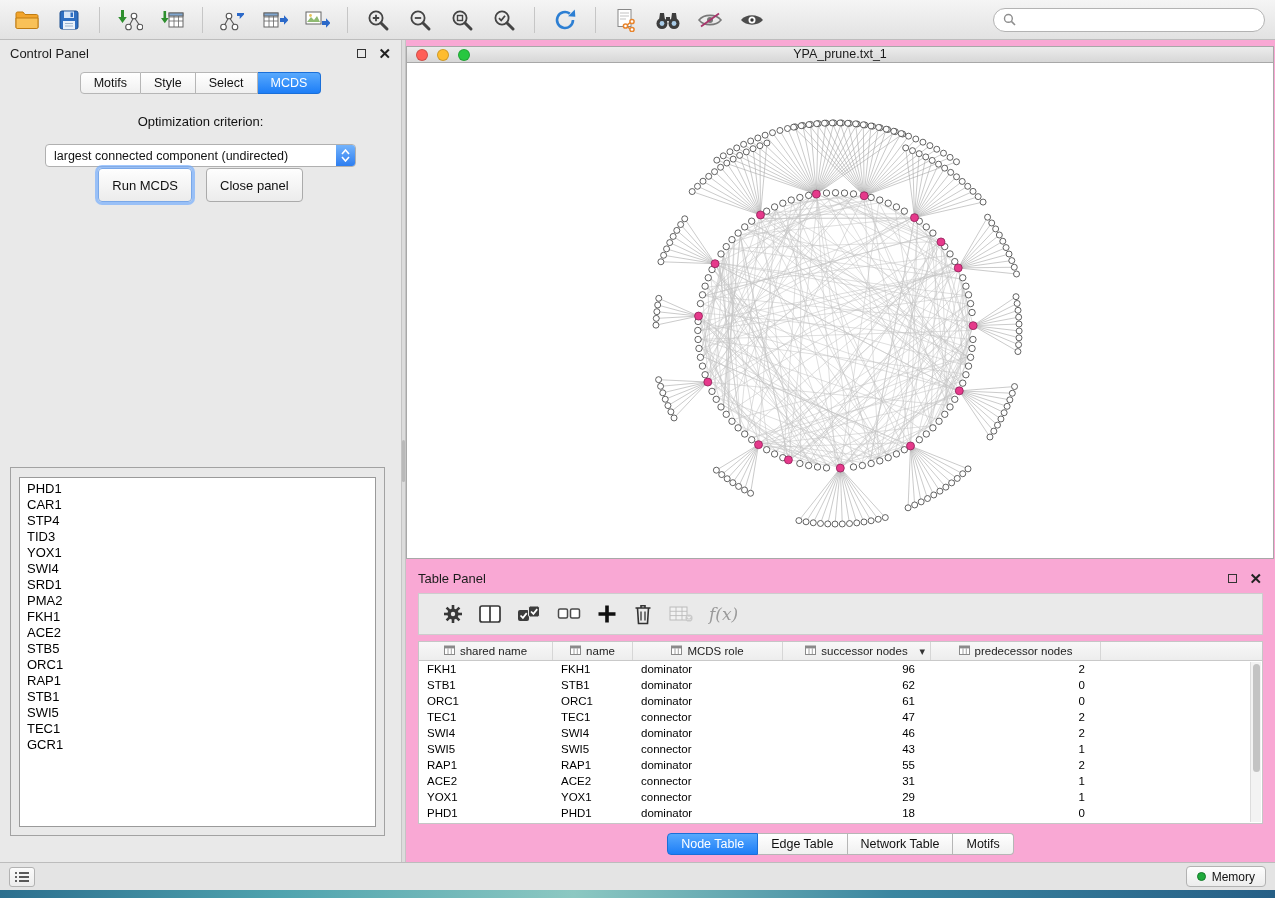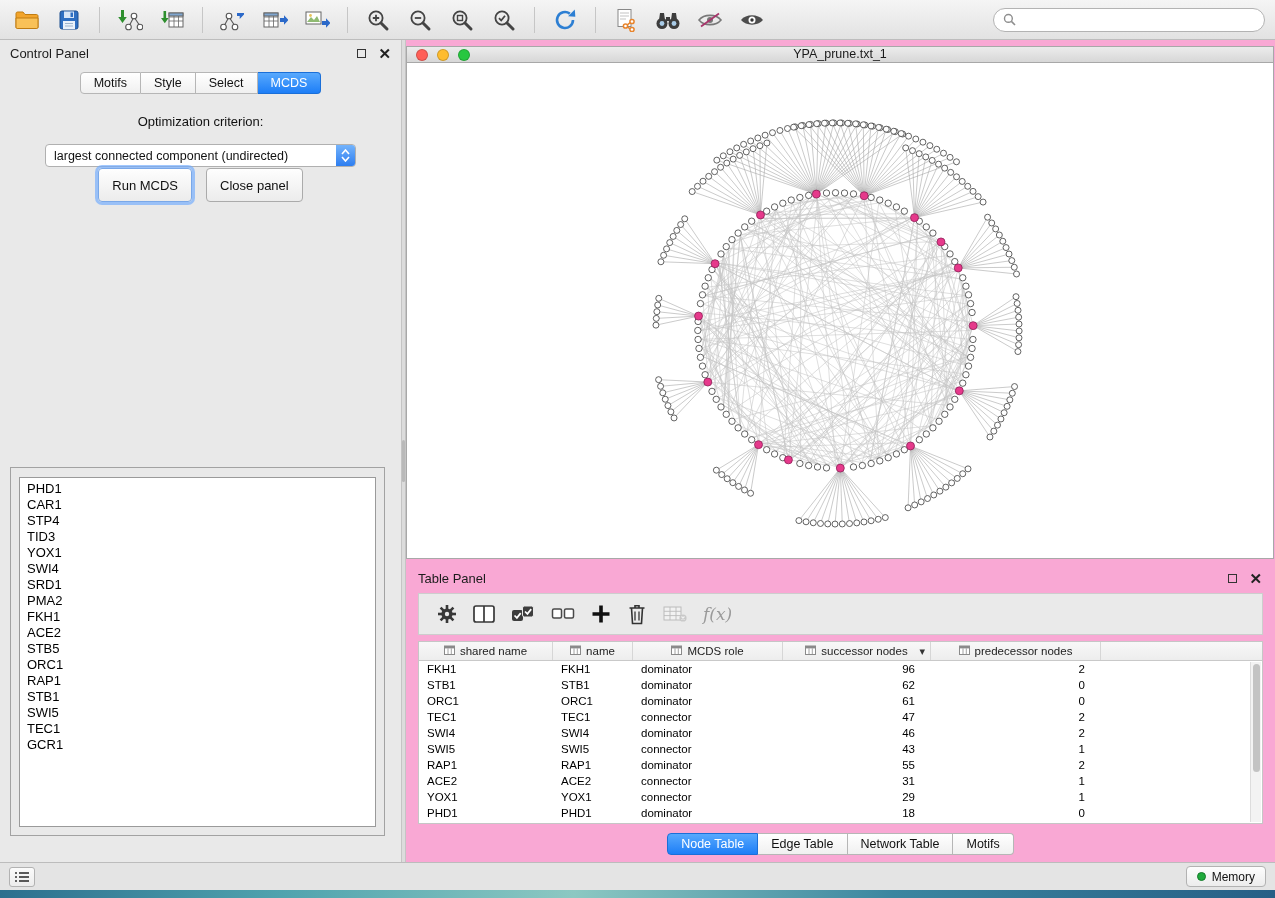--- a/index.html
+++ b/index.html
@@ -54,21 +54,21 @@
   .tl { width: 12px; height: 12px; border-radius: 50%; border: 1px solid rgba(0,0,0,.18); }
   .net-title { width: 100%; text-align: center; font-size: 12.5px; color: #1b1b1b; }
   .net-canvas { position: absolute; top: 23px; left: 0; right: 1px; height: 496px; background: #fff;
     border: 1px solid #a8a8a8; border-top: none; }
   .net-canvas svg { width: 100%; height: 100%; display: block; }
 
   
   .tp-header { position: absolute; top: 527px; left: 0; right: 1px; height: 22px; display: flex;
     align-items: center; padding: 0 12px; font-size: 13px; color: #1c1c1c; }
   .tp-toolbar { position: absolute; top: 553px; left: 12px; right: 12px; height: 42px; background: #eaeaea;
-    border: 1px solid #cdcdcd; display: flex; padding: 0 18px; gap: 16px; }
+    border: 1px solid #cdcdcd; display: flex; padding: 0 24px; gap: 16px; }
   .tp-tool { display: flex; align-items: center; justify-content: center; }
   .fx { font-family: "DejaVu Serif", serif; font-style: italic; font-size: 17px; color: #9a9a9a; }
   .tp-table { position: absolute; top: 601px; left: 12px; right: 12px; bottom: 38px; background: #fff; border: 1px solid #c6c6c6; }
   .tbl-head { display: grid; grid-template-columns: 134px 80px 150px 148px 170px 1fr; height: 19px;
     background: linear-gradient(#f8f8f8, #ededed); border-bottom: 1px solid #c9c9c9; }
   .th { display: flex; align-items: center; justify-content: center; gap: 5px; font-size: 11.5px; color: #222;
     border-right: 1px solid #d6d6d6; overflow: hidden; position: relative; }
   .th .sort-arrow { position: absolute; right: 5px; font-size: 11px; color: #333; }
   .th.filler { border-right: none; }
   .tr { display: grid; grid-template-columns: 134px 80px 150px 148px 170px 1fr; height: 16px; }

